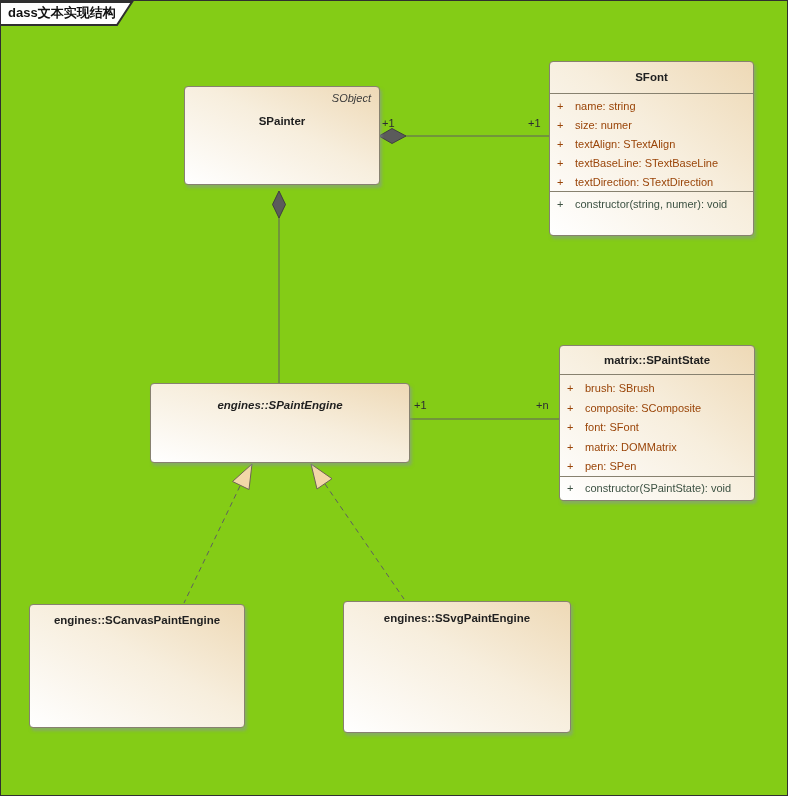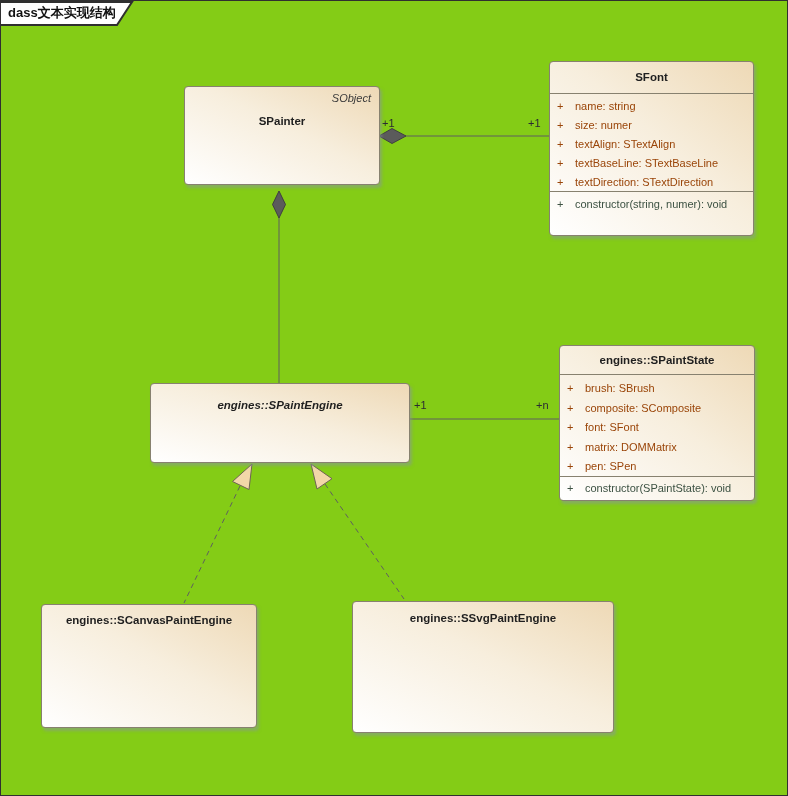--- a/index.html
+++ b/index.html
@@ -105,21 +105,21 @@
     </div>
     <div class="cmp ops" style="height:27px; padding-top:6px;">
       <div class="row">
         <span class="vis">+</span>
         <span class="txt">constructor(string, numer): void</span>
       </div>
     </div>
   </div>
 
   <div class="uml-box" style="left:558px; top:344px; width:196px; height:156px;">
-    <div class="uml-title" style="height:28px; line-height:28px;">engines::SPaintState</div>
+    <div class="uml-title" style="height:28px; line-height:28px;">matrix::SPaintState</div>
     <div class="cmp attrs" style="height:102px; padding-top:4px;">
       <div class="row" style="line-height:19.6px;">
         <span class="vis">+</span>
         <span class="txt">brush: SBrush</span>
       </div>
       <div class="row" style="line-height:19.6px;">
         <span class="vis">+</span>
         <span class="txt">composite: SComposite</span>
       </div>
       <div class="row" style="line-height:19.6px;">
@@ -140,21 +140,21 @@
         <span class="vis">+</span>
         <span class="txt">constructor(SPaintState): void</span>
       </div>
     </div>
   </div>
 
   <div class="uml-box" style="left:149px; top:382px; width:260px; height:80px;">
     <div class="uml-title" style="margin-top:15px; font-style:italic;">engines::SPaintEngine</div>
   </div>
 
-  <div class="uml-box" style="left:40px; top:603px; width:216px; height:124px;">
+  <div class="uml-box" style="left:28px; top:603px; width:216px; height:124px;">
     <div class="uml-title" style="margin-top:9px;">engines::SCanvasPaintEngine</div>
   </div>
 
-  <div class="uml-box" style="left:351px; top:600px; width:262px; height:132px;">
+  <div class="uml-box" style="left:342px; top:600px; width:228px; height:132px;">
     <div class="uml-title" style="margin-top:10px;">engines::SSvgPaintEngine</div>
   </div>
 
 </div>
 
 </body></html>

